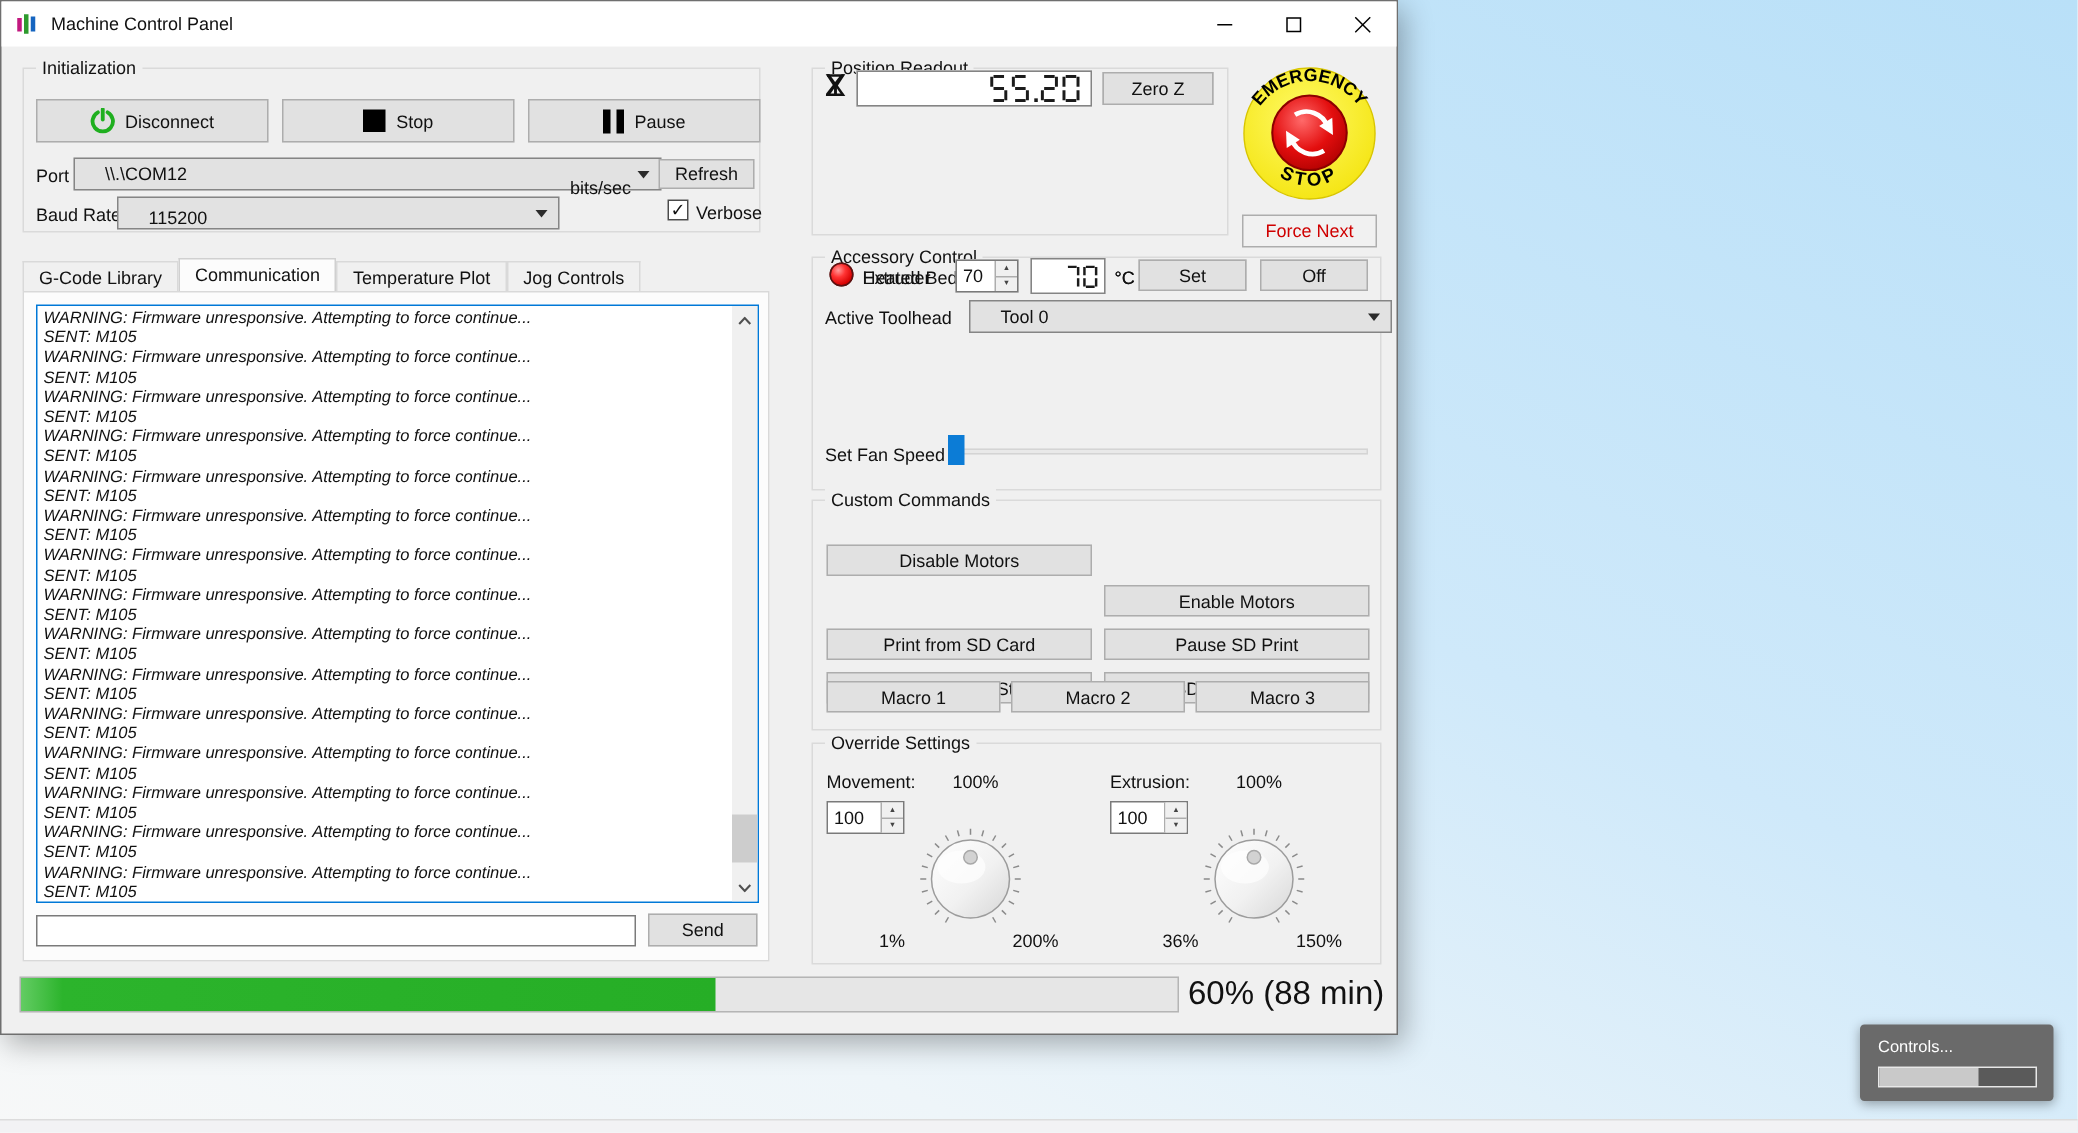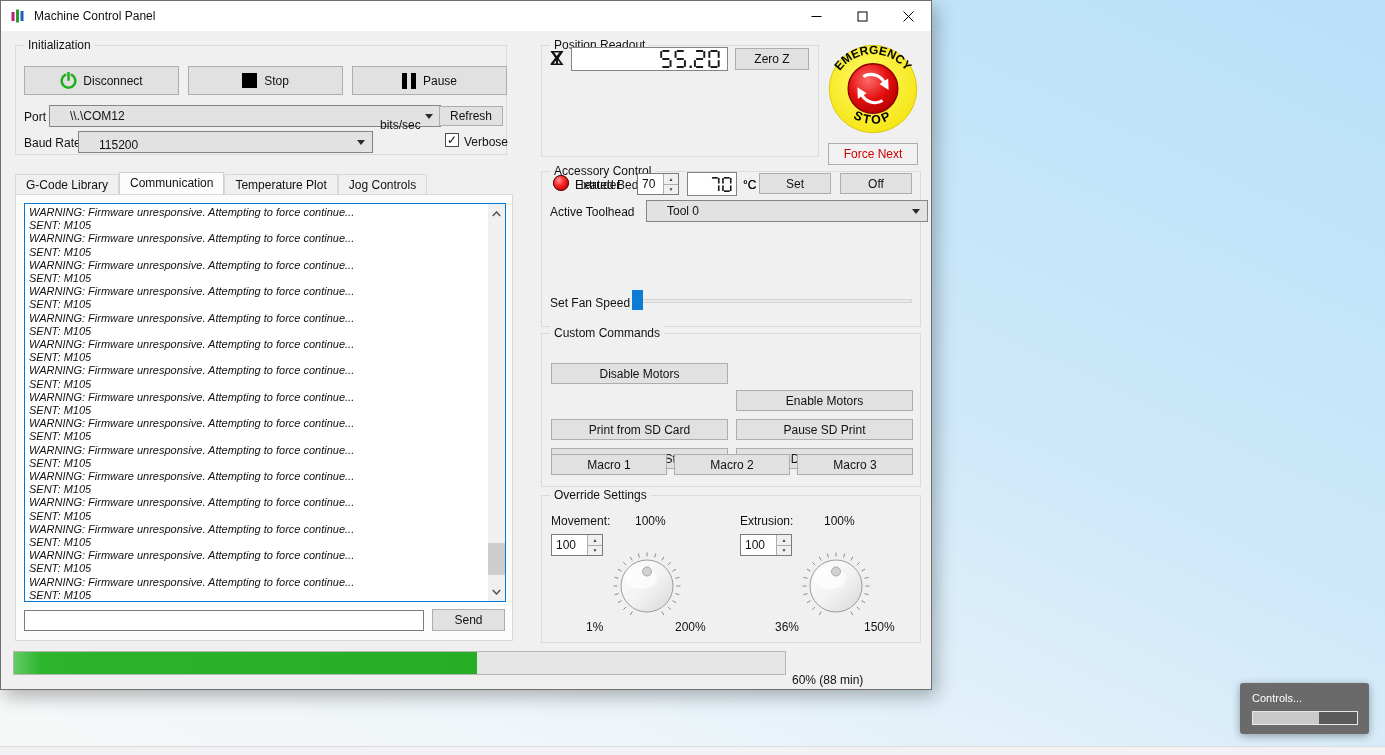--- a/index.html
+++ b/index.html
@@ -60,21 +60,21 @@
   .led { position:absolute; width:16px; height:16px; border-radius:50%; border:1px solid #5c1010;
     background:radial-gradient(circle at 35% 30%, #ff9a9a 0%, #f33 35%, #d40000 75%, #a80000 100%); }
 
   
   .slider-track { position:absolute; height:4px; background:#e9e9e9; border:1px solid #d4d4d4; }
   .slider-handle { position:absolute; width:11px; height:20px; background:#0c7cd6; }
 
   
   .progress { position:absolute; left:12px; top:650px; width:773px; height:24px; background:#e6e6e6; border:1px solid #b5b5b5; }
   .progress-fill { height:100%; background:linear-gradient(90deg,#63cc63 0%,#2cb42c 6%,#26ae26 100%); }
-  .progress-text { position:absolute; left:791px; top:672px; font-size:12px; }
+  .progress-text { position:absolute; left:791px; top:648px; font-size:22px; }
 
   
   .axis-row { position:absolute; left:0; width:100%; height:26px; }
   .axis-letter { position:absolute; left:8px; top:0; font-size:21px; }
 
   .force-next { color:#cf0000; background:#f1f1f1; }
 
   
   .toast { position:absolute; left:1240px; top:683px; width:129px; height:51px; background:#6a6a6a; border-radius:3px;
     box-shadow:0 2px 8px rgba(0,0,0,.35); }

